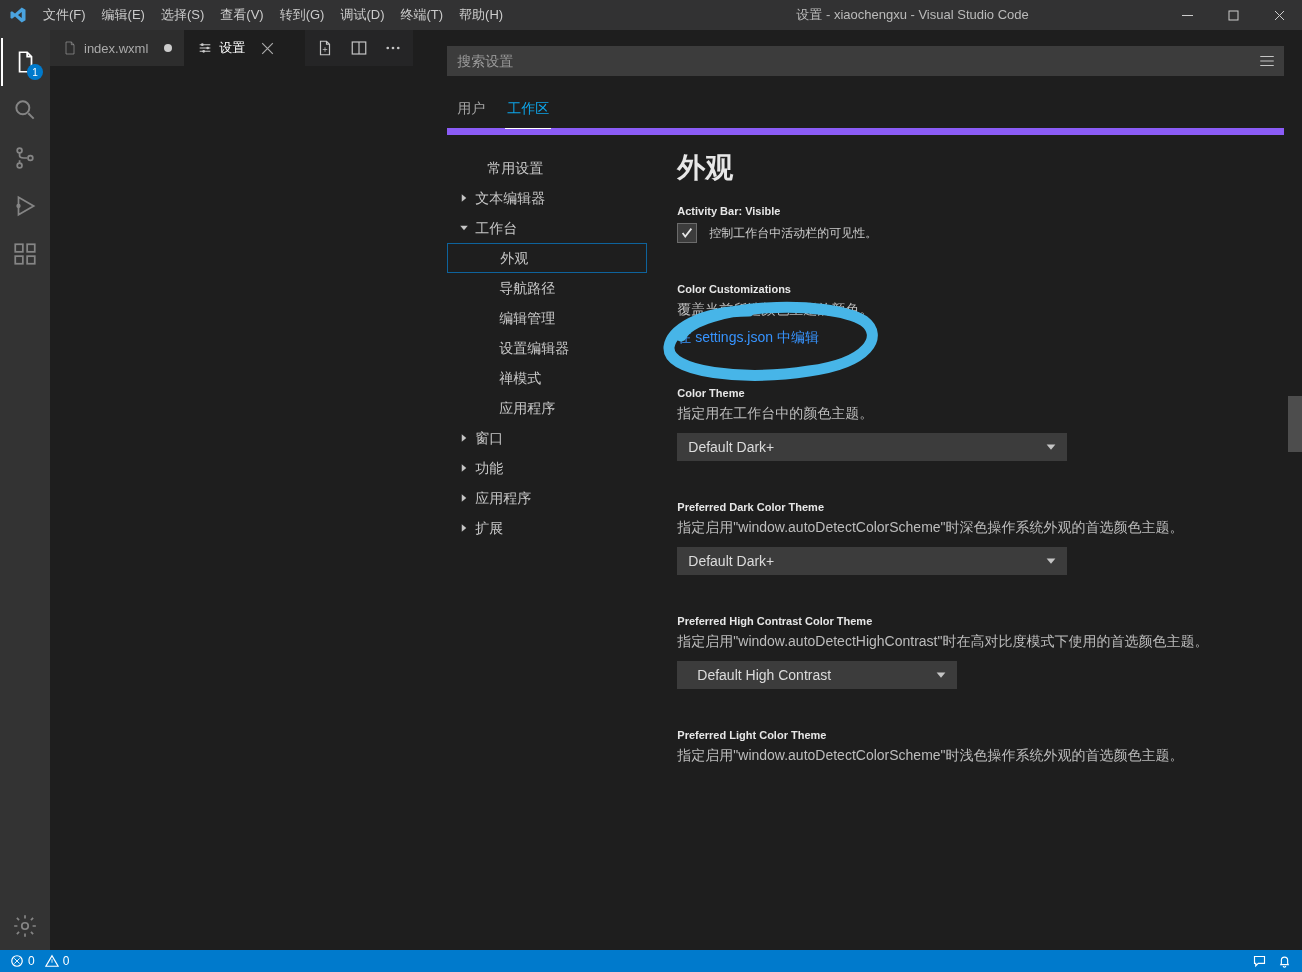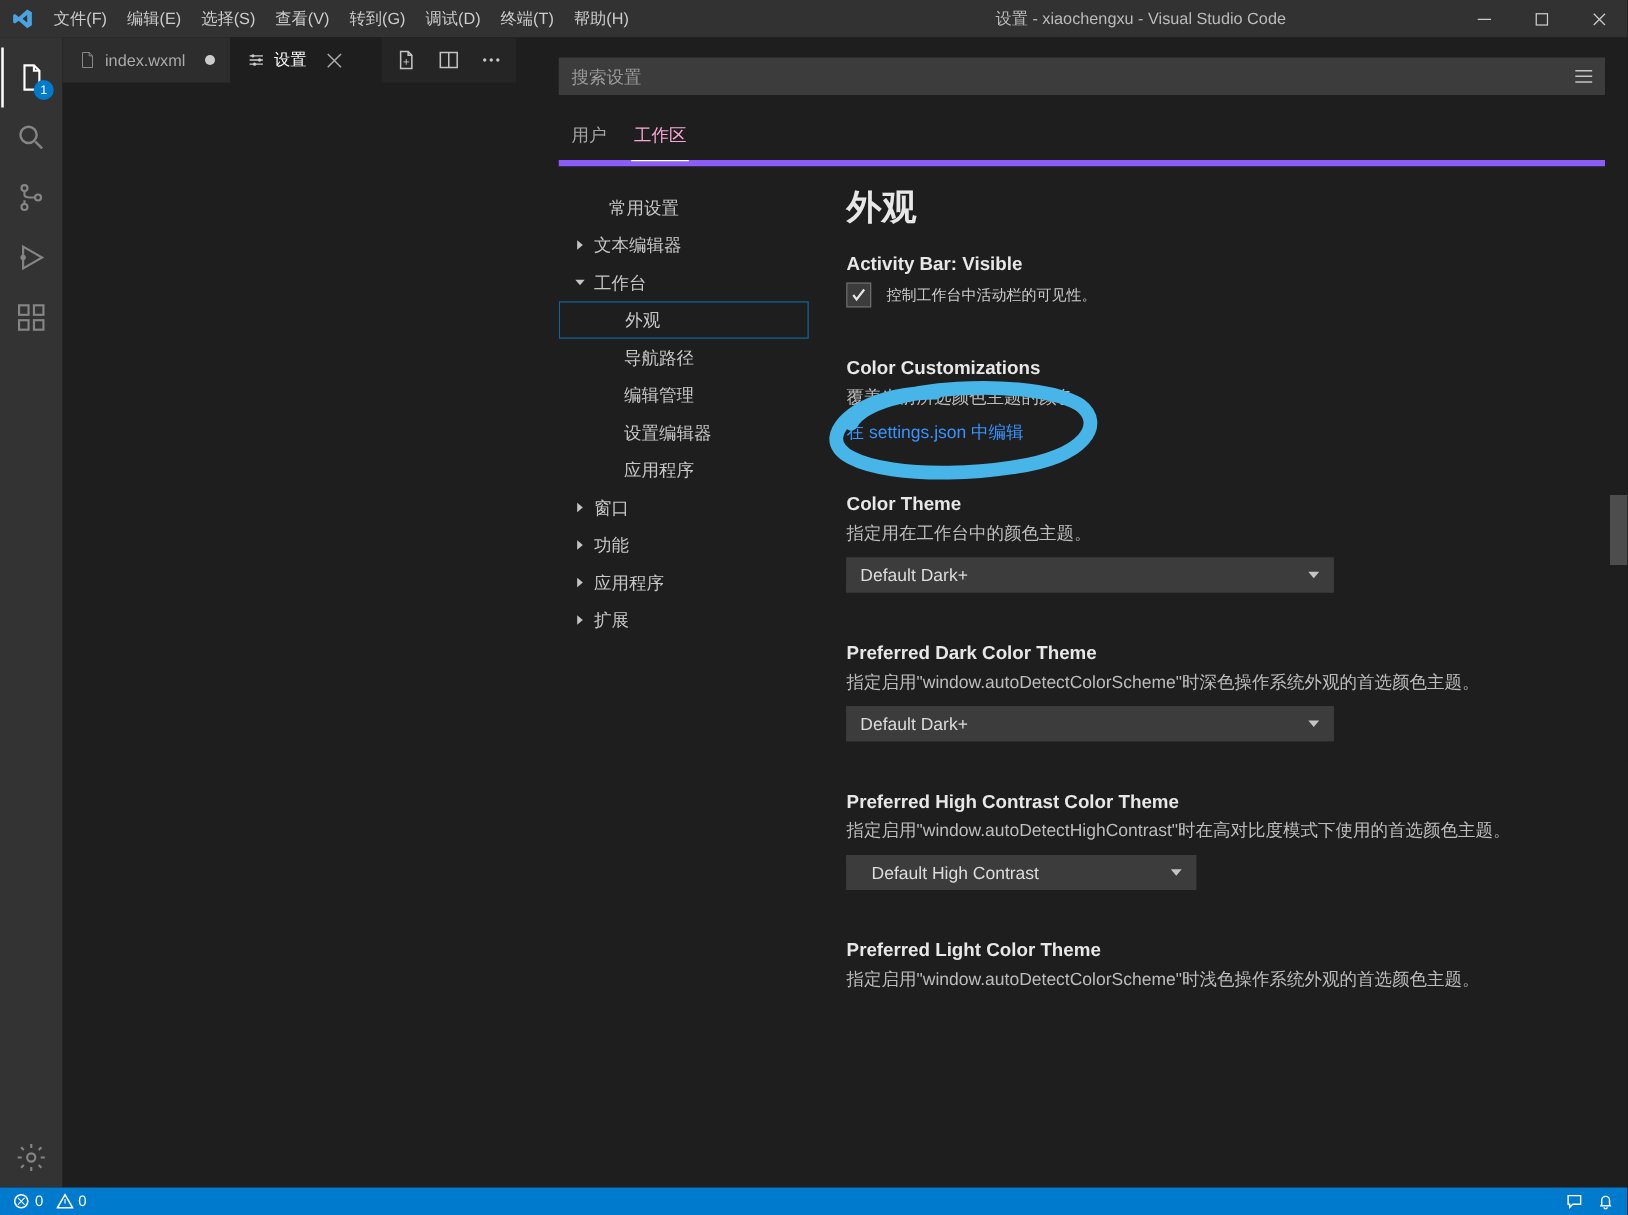--- a/index.html
+++ b/index.html
@@ -143,27 +143,27 @@
   .search-box input::placeholder { color:#9a9a9a; }
   .search-box .search-extra {
     position:absolute; right:8px; top:0; height:30px; display:flex; align-items:center;
     color:#c5c5c5;
   }
 
   .scope-tabs {
     display:flex; gap:18px;
     margin-top:18px;
     font-size:14px;
-    border-bottom:5px solid #8b5cf6;
+    border-bottom:7px solid #8b5cf6;
     padding-left:8px;
   }
   .scope-tabs .scope-tab {
     padding:6px 2px 10px 2px; color:#a6a6a6; position:relative; cursor:pointer;
   }
-  .scope-tabs .scope-tab.active { color:#f9a8d4; }
+  .scope-tabs .scope-tab.active { color:#0ea5e9; }
   .scope-tabs .scope-tab.active::after {
     content:''; position:absolute; left:0; right:0; bottom:-1px; height:1px; background:#ffffff;
   }
 
   .settings-body {
     display:flex; flex:1; overflow:hidden; margin-top:10px;
   }
   .toc {
     width:200px; padding-top:8px; font-size:14px;
     color:#c7c7c7;
@@ -188,21 +188,21 @@
 
   .settings-content {
     flex:1; padding: 4px 10px 0 30px; overflow-y:auto;
     position:relative;
   }
   .settings-content h1.section-title {
     font-size:28px; font-weight:700; color:#e7e7e7; margin-bottom:18px;
   }
   .setting-block { margin-bottom:40px; max-width:900px;}
   .setting-block .s-head {
-    font-size:15px; font-weight:700; color:#e7e7e7; margin-bottom:6px;
+    font-size:11px; font-weight:700; color:#e7e7e7; margin-bottom:6px;
   }
   .setting-block .s-head .s-sub { font-weight:700; }
   .setting-block .s-desc { font-size:14px; color:#bdbdbd; margin-bottom:10px;}
   .setting-block .s-link { color:#3794ff; font-size:14px; cursor:pointer; }
 
   .checkbox-row { display:flex; align-items:center; gap:12px; font-size:12px;}
   .checkbox-row .cb {
     width:20px; height:20px; background:#3c3c3c; border:1px solid #6b6b6b;
     display:flex; align-items:center; justify-content:center; color:#e7e7e7;
   }
@@ -411,20 +411,21 @@
               <svg width="12" height="12" viewBox="0 0 16 16">
                   <path fill="currentColor" d="M3 5l5 6 5-6z"></path>
                 </svg>
             </span>
             <span>工作台</span>
           </div>
           <div class="toc-item level3 selected">外观</div>
           <div class="toc-item level3">导航路径</div>
           <div class="toc-item level3">编辑管理</div>
           <div class="toc-item level3">设置编辑器</div>
+          <div class="toc-item level3">禅模式</div>
           <div class="toc-item level3">应用程序</div>
           <div class="toc-item">
             <span class="chevron">
                 <svg width="12" height="12" viewBox="0 0 16 16">
                   <path fill="currentColor" d="M5 3l6 5-6 5z"></path>
                 </svg>
               </span>
             <span>窗口</span>
           </div>
           <div class="toc-item">

